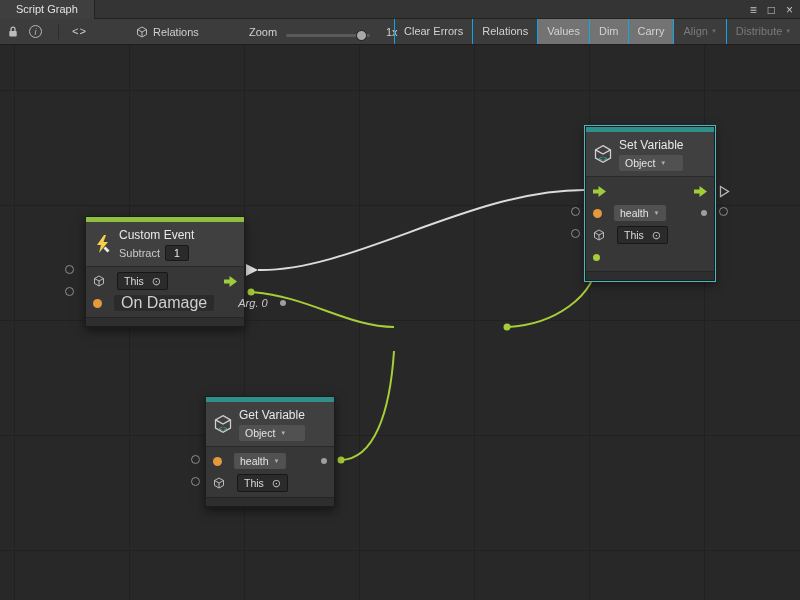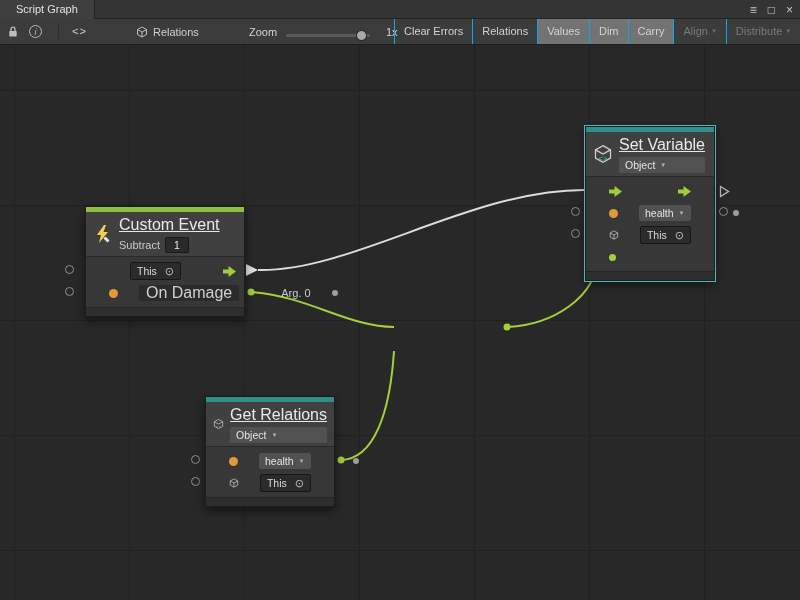--- a/index.html
+++ b/index.html
@@ -41,34 +41,34 @@
 
   
   .node { position:absolute; background:#373737; border:1px solid #1c1c1c; box-shadow:0 4px 10px rgba(0,0,0,.5); color:#d6d6d6; font-size:11px; z-index:10; }
   .node.selected { outline:1px solid #4ab7c1; }
   .accent { height:5px; }
   .accent.event { background:#8fbf3f; }
   .accent.variable { background:#2f8f8a; }
   .nhead { background:#404040; padding:5px 7px; display:flex; gap:6px; align-items:center; border-bottom:1px solid #292929; height:45px; }
   .nhead.single { height:37px; padding:10px 7px; }
   .hcol { display:flex; flex-direction:column; gap:3px; }
-  .ntitle { font-size:16px; color:#e8e8e8; white-space:nowrap;text-decoration:underline; }
+  .ntitle { font-size:12px; color:#e8e8e8; white-space:nowrap; }
   .argrow { display:flex; align-items:center; gap:5px; color:#c9c9c9; }
   .nbody { padding:3px 0; }
-  .prow { display:flex; align-items:center; gap:21px; padding:0 23px; height:22px; }
+  .prow { display:flex; align-items:center; gap:12px; padding:0 7px; height:22px; }
   .spacer { flex:1; }
   .nfoot { height:9px; background:#2e2e2e; border-top:1px solid #252525; }
 
   .dd { background:#515151; border-radius:2px; padding:2px 6px; display:inline-flex; align-items:center; gap:5px; font-size:10.5px; color:#e4e4e4; line-height:12px; white-space:nowrap; }
   .dd .caret-sm { margin-left:0; vertical-align:1px; }
   .objf { background:#2b2b2b; border:1px solid #171717; border-radius:2px; padding:1px 6px; display:inline-flex; align-items:center; gap:8px; font-size:10.5px; color:#dadada; line-height:14px; white-space:nowrap; }
   .objf .target { color:#c2c2c2; font-size:11px; line-height:11px; }
   .darkbox { background:#2b2b2b; border-radius:2px; padding:2px 7px; font-size:16px; color:#cfcfcf; line-height:12px; white-space:nowrap; }
   .valbox { background:#2a2a2a; border:1px solid #191919; border-radius:2px; width:24px; text-align:center; font-size:10.5px; color:#eaeaea; line-height:14px; }
-  .plabel { color:#c9c9c9; white-space:nowrap; }
+  .plabel { color:#c9c9c9; white-space:nowrap;font-style:italic; }
   .subicon { width:14px; height:3px; background:#e6e6e6; border-radius:1px; }
 
   .dot { width:6px; height:6px; border-radius:50%; background:#9e9e9e; flex:none; }
   .dot.orange { width:9px; height:9px; background:#e39a3b; }
   .dot.green { width:7px; height:7px; background:#a6ce39; }
   .port-circle { position:absolute; width:9px; height:9px; border:1px solid #8f8f8f; border-radius:50%; z-index:8; }
   .port-tri { position:absolute; z-index:8; }
   .flowarrow { display:inline-flex; flex:none; }
 </style>
 </head>
@@ -141,21 +141,21 @@
     <span class="port-circle" style="left:191px;top:432px;"></span>
     <span class="port-circle" style="left:571px;top:162px;"></span>
     <span class="port-circle" style="left:571px;top:184px;"></span>
     <span class="port-tri" style="left:719px;top:139px;">
       <svg width="11" height="13" viewBox="0 0 11 13">
           <path d="M1.5 1.5 L9.5 6.5 L1.5 11.5 Z" fill="none" stroke="#bdbdbd" stroke-width="1.3"></path>
         </svg>
     </span>
     <span class="port-circle" style="left:719px;top:162px;"></span>
 
-    <div class="node" style="left:85px;top:161px;width:160px;">
+    <div class="node" style="left:85px;top:171px;width:160px;">
       <div class="accent event"></div>
       <div class="nhead">
         <svg width="20" height="20" viewBox="0 0 20 20">
           <path d="M11 1 L4 11 h4 L6 19 L15 8 h-4.5 L13 1 Z" fill="#f5d04a"></path>
           <path d="M12.5 12.5 l4 4 -2 2 -4 -4 z" fill="#ececec"></path>
         </svg>
         <div class="hcol">
           <span class="ntitle">Custom Event</span>
           <span class="argrow">
             <span>Subtract</span>
@@ -193,21 +193,21 @@
 
     <div class="node" style="left:205px;top:351px;width:130px;">
       <div class="accent variable"></div>
       <div class="nhead">
         <svg width="20" height="20" viewBox="0 0 24 24">
           <path d="M12 2 L21 7 V17 L12 22 L3 17 V7 Z" fill="none" stroke="#d0d0d0" stroke-width="1.5"></path>
           <path d="M3 7 L12 12 L21 7" fill="none" stroke="#d0d0d0" stroke-width="1.5"></path>
           <text x="12" y="20.5" font-size="9" fill="#3ec6b8" text-anchor="middle" font-family="Liberation Mono, monospace">&lt;&gt;</text>
         </svg>
         <div class="hcol">
-          <span class="ntitle">Get Relations</span>
+          <span class="ntitle">Get Variable</span>
           <span class="dd">
             <span>Object</span>
             <span class="caret-sm">▼</span>
           </span>
         </div>
       </div>
       <div class="nbody">
         <div class="prow">
           <span class="dot orange"></span>
           <span class="dd">

